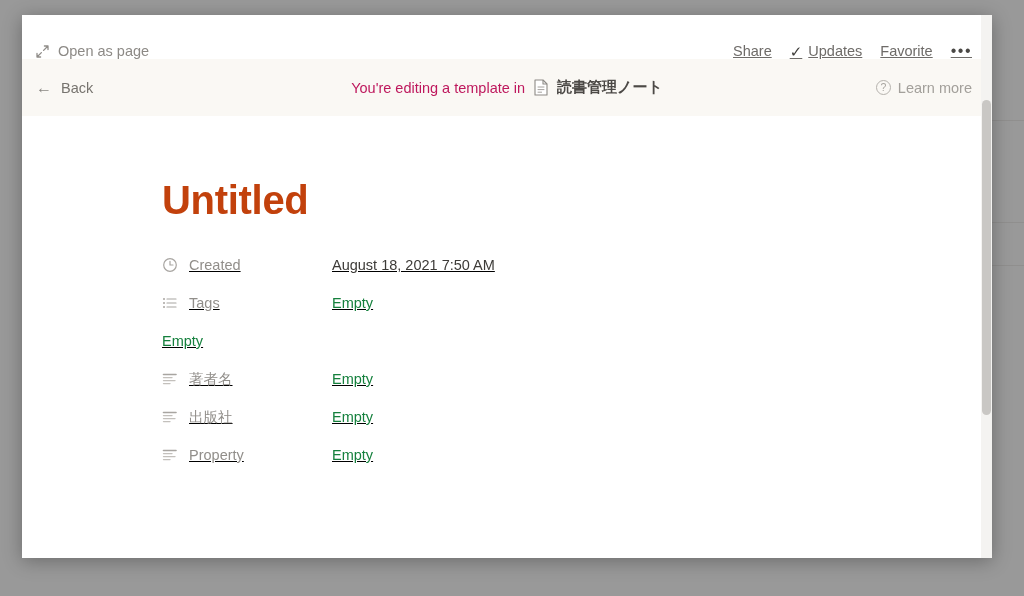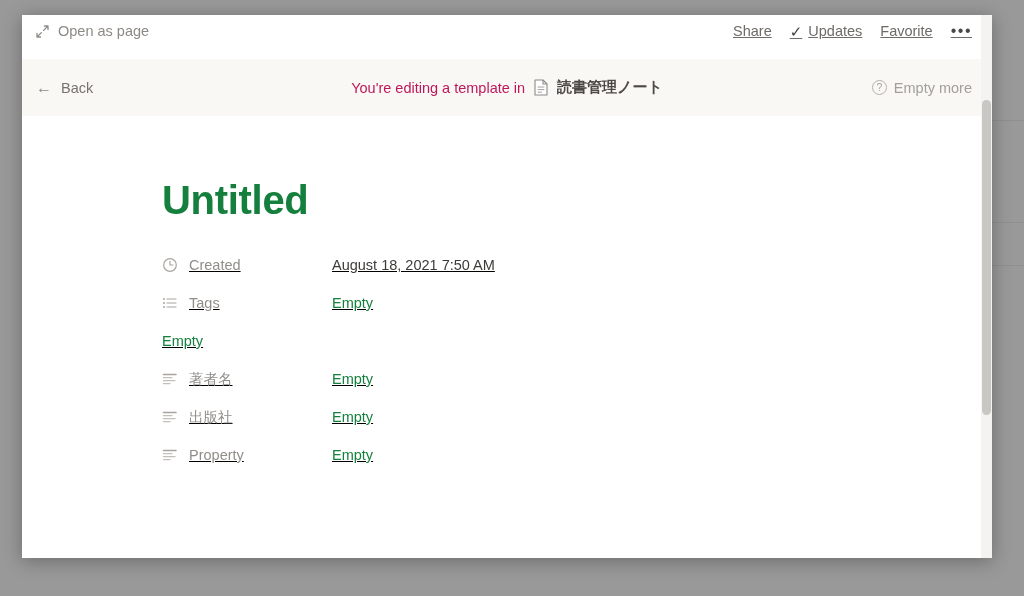--- a/index.html
+++ b/index.html
@@ -100,23 +100,23 @@
     overflow: hidden;
   }
 
   
   #modal-header {
     position: absolute;
     left: 0; top: 0;
     width: 970px; height: 44px;
     background: #ffffff;
     display: flex;
-    align-items: flex-start;
+    align-items: flex-end;
     box-sizing: border-box;
-    padding: 8px 20px 0 14px;
+    padding: 0 20px 0 14px;
   }
   #open-as-page {
     display: flex;
     align-items: center;
     gap: 9px;
     color: #8d8a86;
     font-size: 14.5px;
     cursor: pointer;
   }
   .expand-icon {
@@ -231,21 +231,21 @@
     width: 970px;
     height: 442px;
     background: #ffffff;
   }
   #page-title {
     position: absolute;
     left: 140px;
     top: 64px;
     font-size: 40px;
     font-weight: bold;
-    color: #15803d;
+    color: #c2410c;
     letter-spacing: -0.3px;
     line-height: 1;
   }
 
   
   #properties {
     position: absolute;
     left: 140px;
     top: 130px;
     width: 720px;
@@ -360,21 +360,21 @@
           <path d="M1 1 H9 L13 5 V16 H1 Z" fill="#ffffff" stroke="#8d8a86" stroke-width="1.1" stroke-linejoin="round"></path>
           <path d="M9 1 V5 H13" fill="none" stroke="#8d8a86" stroke-width="1.1" stroke-linejoin="round"></path>
           <path d="M3.6 8 H10.4 M3.6 10.6 H10.4 M3.6 13.2 H8" stroke="#a5a29e" stroke-width="1"></path>
         </svg>
       </span>
       <span id="banner-jp">読書管理ノート</span>
     </div>
 
     <div id="learn-more">
       <span class="q-icon">?</span>
-      <span>Empty more</span>
+      <span>Learn more</span>
     </div>
   </div>
 
   <div id="modal-body">
 
     <div id="page-title">Untitled</div>
 
     <div id="properties">
 
       <div class="prop-row">

